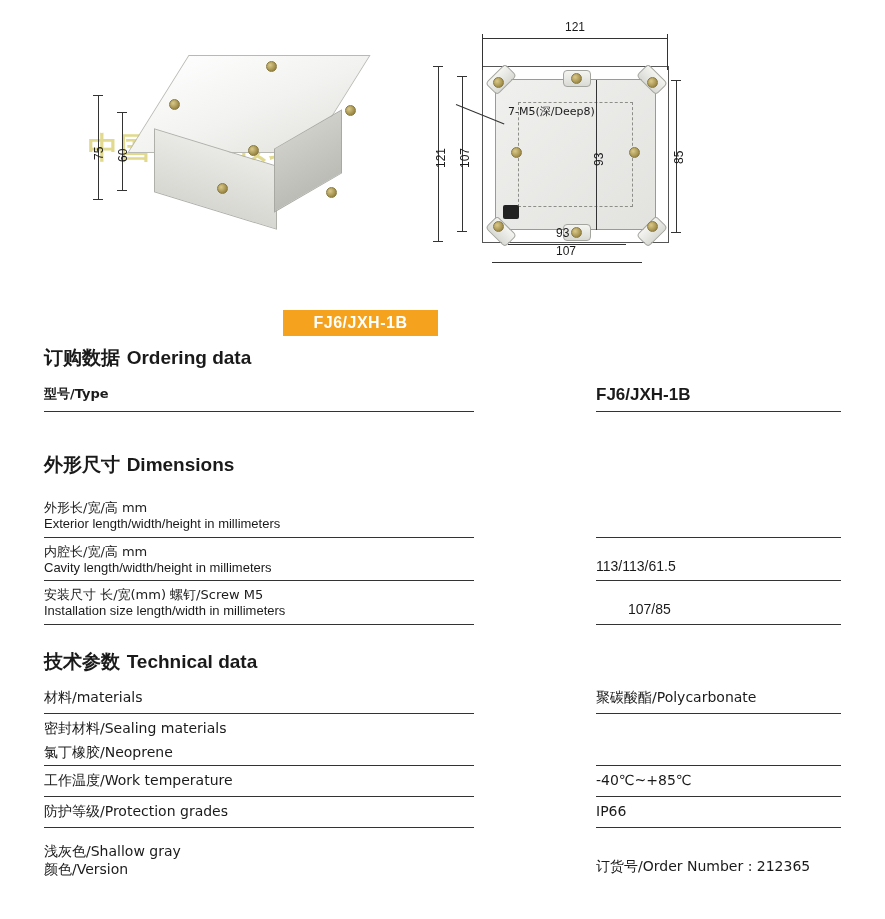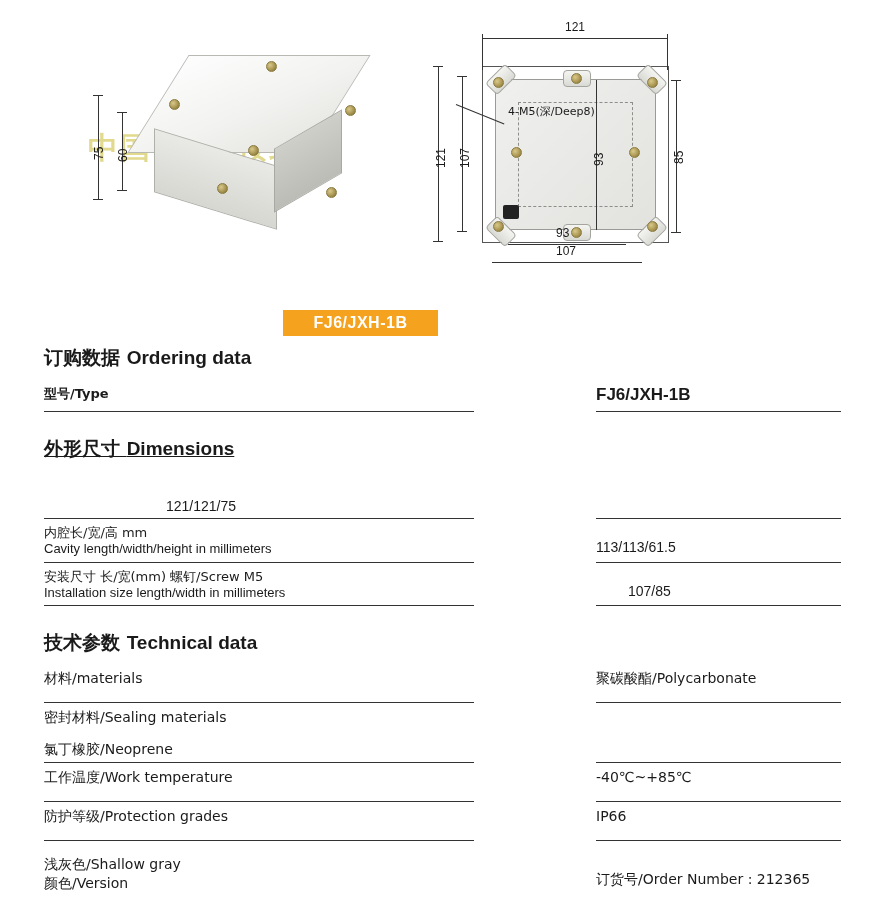--- a/index.html
+++ b/index.html
@@ -127,21 +127,21 @@
   .dim-item{display:flex;margin:0 44px;align-items:flex-start;}
   .dim-item .l{width:430px;font-size:13px;line-height:1.25;}
   .dim-item .sp{width:122px;}
   .dim-item .r{flex:1;font-size:14px;padding-top:14px;}
   .dim-rules{display:flex;margin:4px 44px 0 44px;}
   .dim-rules .a{width:430px;height:1px;background:#333;}
   .dim-rules .sp{width:122px;}
   .dim-rules .b{flex:1;height:1px;background:#333;}
 
   .tech-item{display:flex;margin:0 44px;align-items:flex-start;}
-  .tech-item .l{width:430px;font-size:14px;padding-bottom:14px;}
+  .tech-item .l{width:430px;font-size:14px;padding-bottom:6px;}
   .tech-item .sp{width:122px;}
   .tech-item .r{flex:1;font-size:14px;padding-bottom:3px;}
   .tech-rules{display:flex;margin:0 44px;}
   .tech-rules .a{width:430px;height:1px;background:#333;}
   .tech-rules .sp{width:122px;}
   .tech-rules .b{flex:1;height:1px;background:#333;}
 
   .footer-row{display:flex;margin:14px 44px 0 44px;}
   .footer-row .l{width:430px;font-size:14px;line-height:1.35;}
   .footer-row .sp{width:122px;}
@@ -226,21 +226,21 @@
       <div class="dimline hline" style="left:251px;top:214px;width:10px;"></div>
       <div class="dimtxt rot" style="left:252px;top:146px;">85</div>
 
       <div class="dimline hline" style="left:88px;top:226px;width:118px;"></div>
       <div class="dimtxt" style="left:136px;top:208px;">93</div>
 
       <div class="dimline hline" style="left:72px;top:244px;width:150px;"></div>
       <div class="dimtxt" style="left:136px;top:226px;">107</div>
 
       <div class="leader" style="left:36px;top:86px;width:52px;transform:rotate(22deg);"></div>
-      <div class="label-m5 cn" style="left:88px;top:86px;">4-M5(深/Deep8)</div>
+      <div class="label-m5 cn" style="left:88px;top:86px;">7-M5(深/Deep8)</div>
     </div>
 
     <div class="badge">FJ6/JXH-1B</div>
   </div>
 
   <div class="content">
 
     <div class="sec-title">
       <span class="cn">订购数据</span>
       <span class="en">Ordering data</span>
@@ -249,30 +249,33 @@
     <div class="type-row">
       <div class="lbl cn">型号/Type</div>
       <div class="val">FJ6/JXH-1B</div>
     </div>
     <div class="type-rule">
       <div class="a"></div>
       <div class="sp"></div>
       <div class="b"></div>
     </div>
 
-    <div class="sec-title" style="margin-top:24px;text-decoration:underline;">
+    <div class="sec-title" style="margin-top:40px;">
       <span class="cn">外形尺寸</span>
       <span class="en">Dimensions</span>
     </div>
 
     <div class="dim-block">
 
       <div class="dim-item">
-        <div class="sp"></div>
-        <div class="r">121/121/75</div>
+        <div class="l">
+          <div class="cn">外形长/宽/高 mm</div>
+          <div>Exterior length/width/height in millimeters</div>
+        </div>
+        <div class="sp"></div>
       </div>
       <div class="dim-rules">
         <div class="a"></div>
           <div class="sp"></div>
           <div class="b"></div>
       </div>
 
       <div class="dim-item" style="margin-top:6px;">
         <div class="l">
           <div class="cn">内腔长/宽/高 mm</div>

